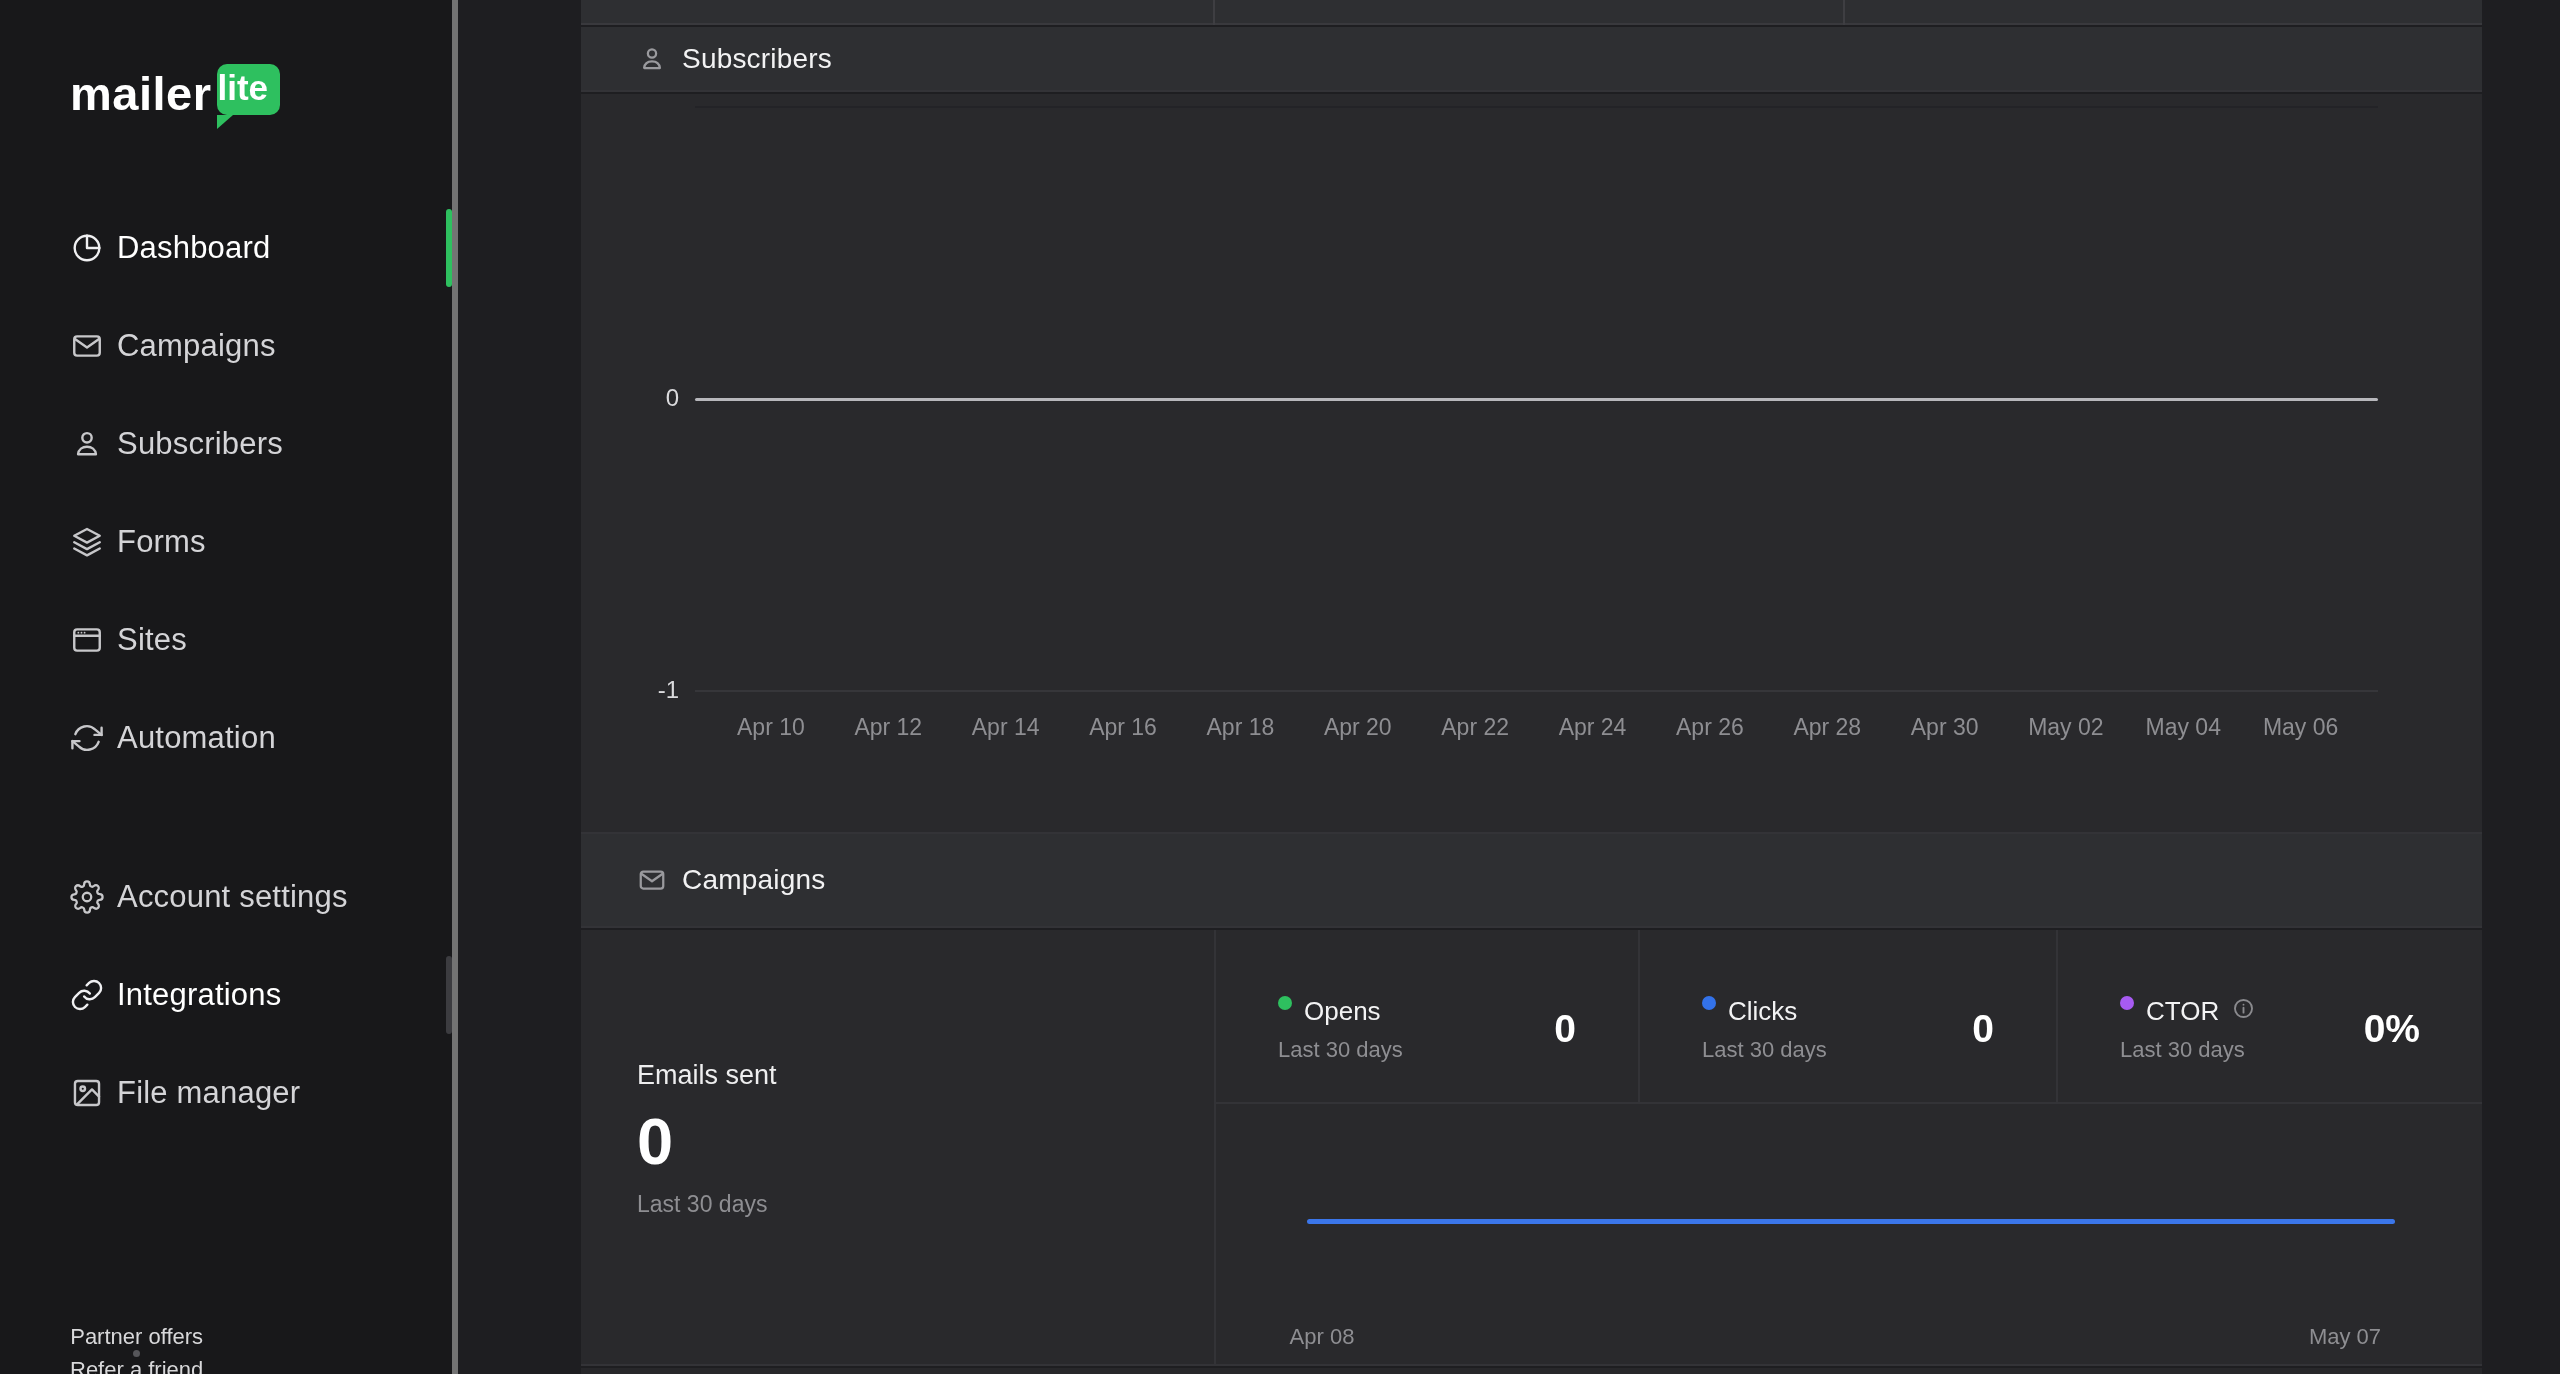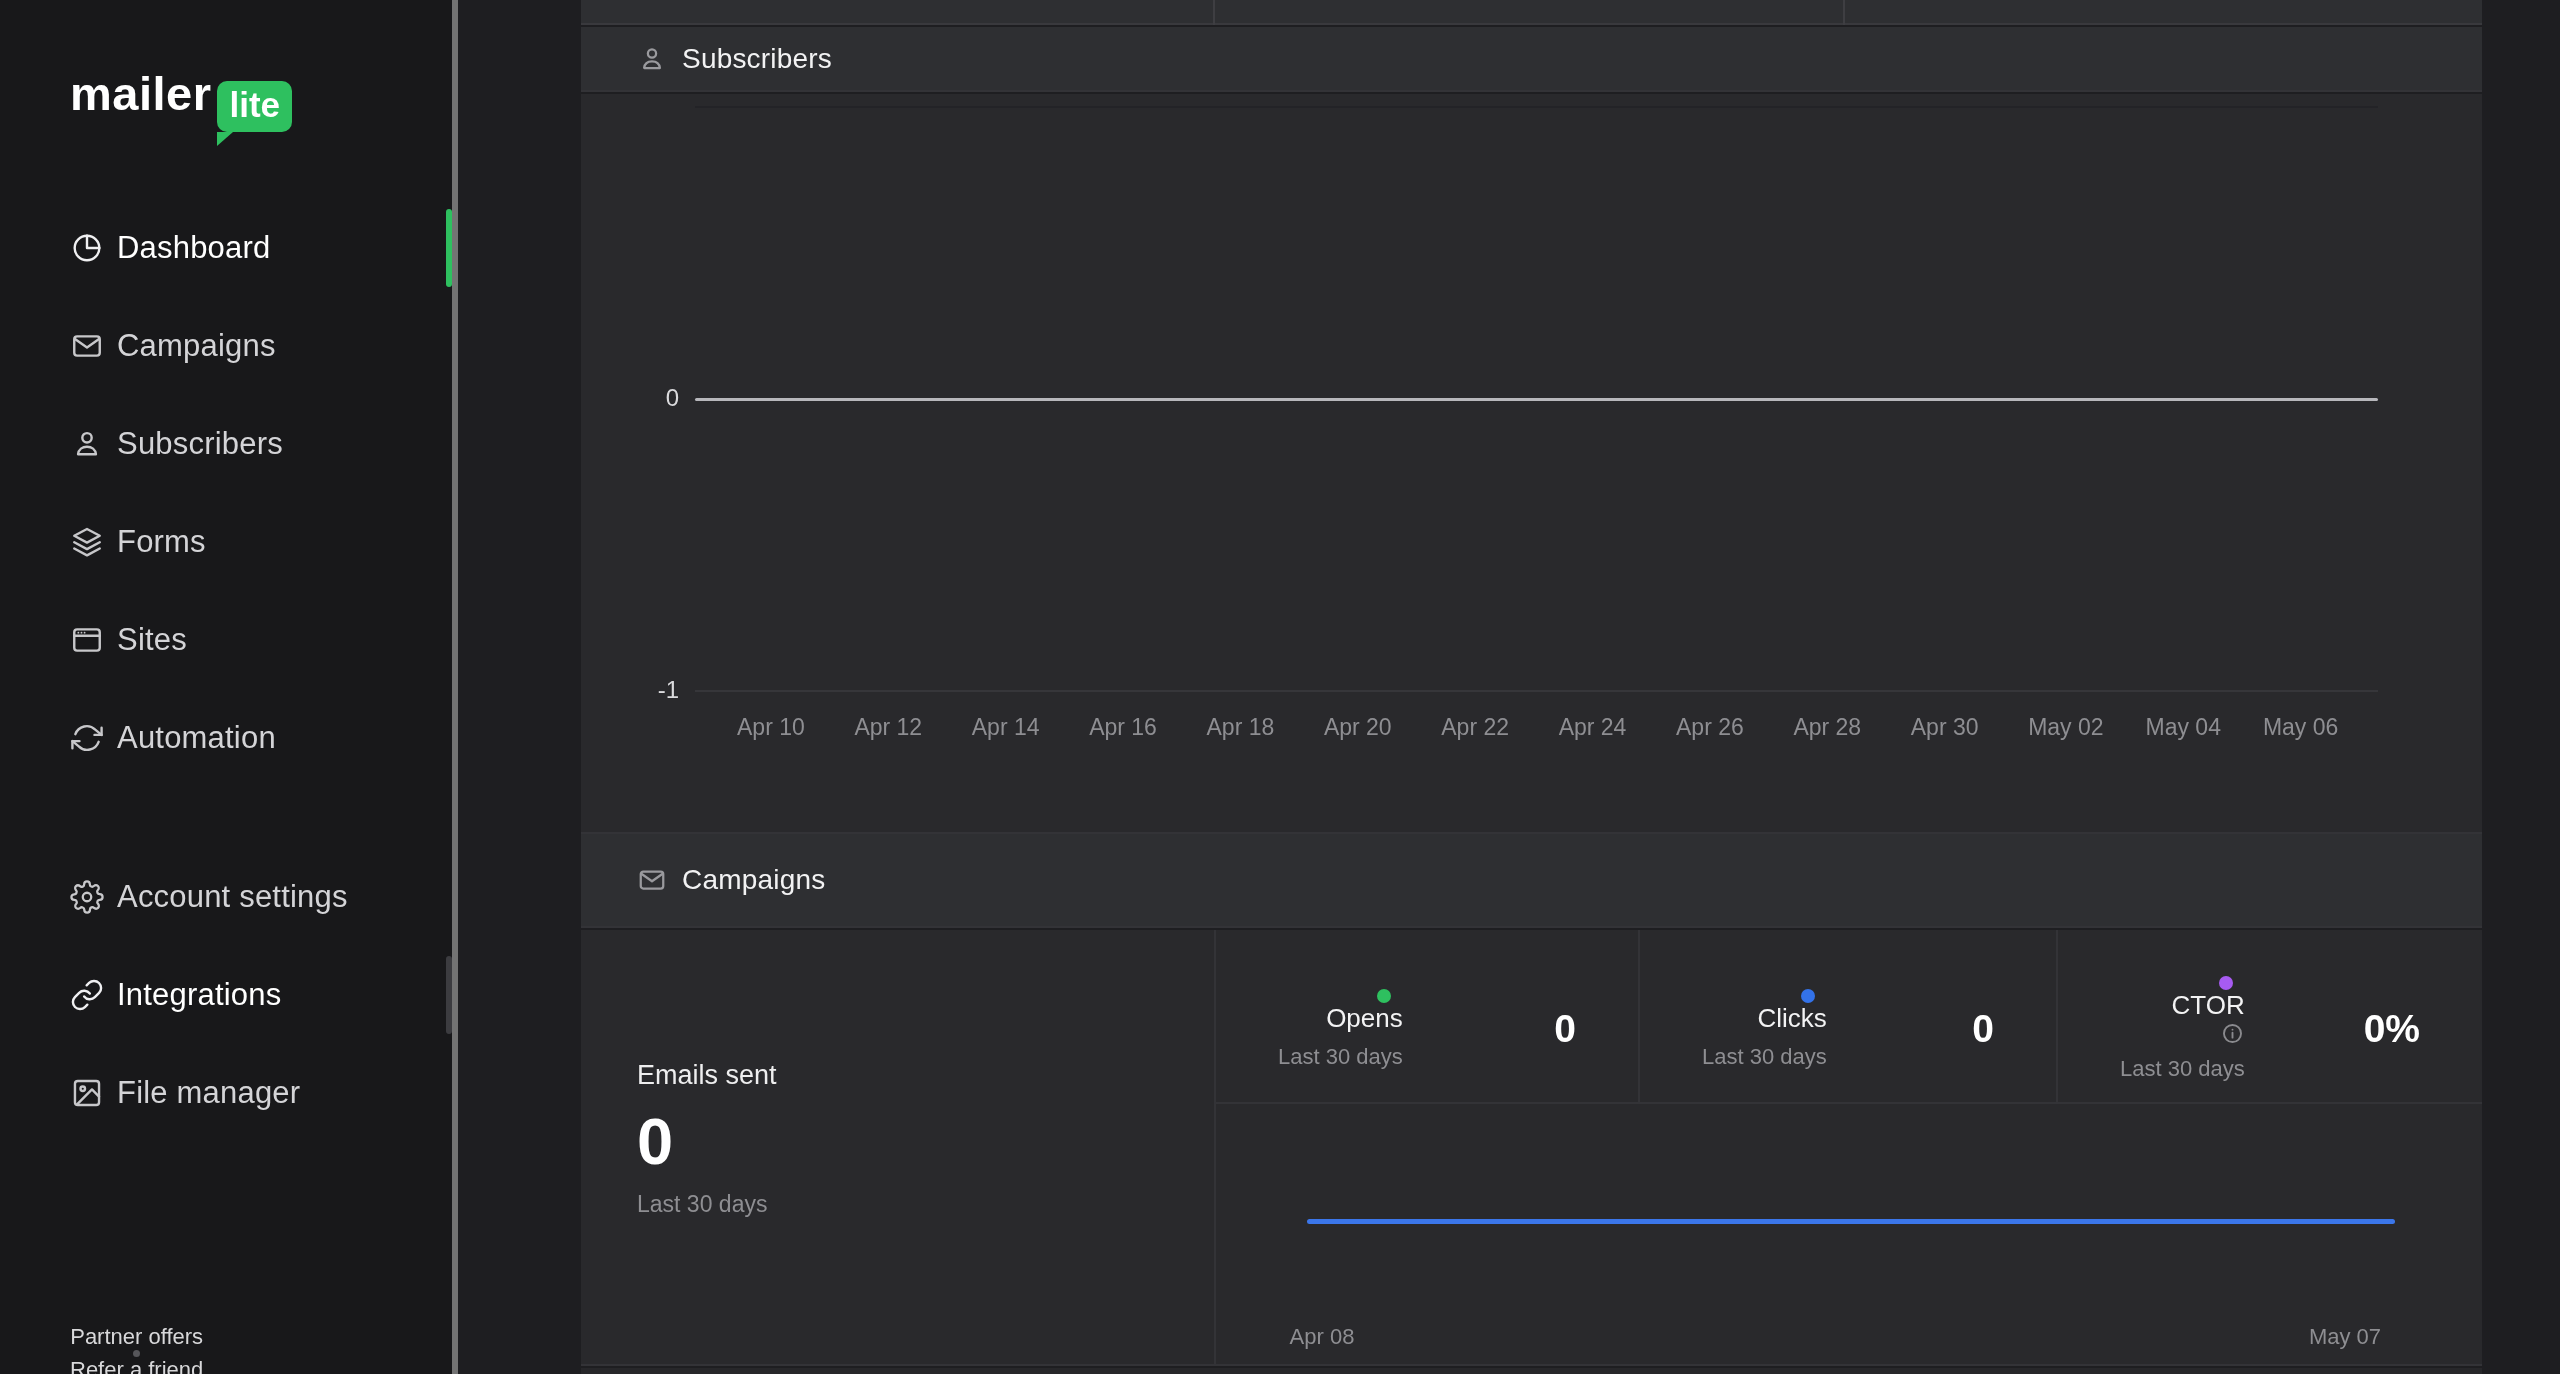--- a/index.html
+++ b/index.html
@@ -15,23 +15,23 @@
   
   .sidebar {
     position:absolute; left:0; top:0; width:458px; height:1374px;
     background:#18181a; border-right:6px solid #737373;
   }
   .logo-row { position:absolute; left:70px; top:64px; display:flex; align-items:flex-start; }
   .logo-main {
     font-size:47px; font-weight:bold; color:#ffffff; letter-spacing:.5px; line-height:60px;
   }
   .logo-tag {
-    position:relative; margin-left:6px; margin-top:17px;
+    position:relative; margin-left:6px; margin-top:0;
     background:#2ec05f; color:#fff; font-size:35px; font-weight:bold;
-    padding:4px 12px 7px 12px; border-radius:10px; line-height:40px;
+    padding:4px 12px 7px 0; border-radius:10px; line-height:40px;
   }
   .logo-tag::after {
     content:""; position:absolute; left:0; top:100%;
     width:0; height:0;
     border-top:14px solid #2ec05f; border-right:16px solid transparent;
   }
   .nav { position:absolute; left:0; width:100%; }
   .nav.main { top:199px; }
   .nav.secondary { top:848px; }
   .nav-item {
@@ -109,21 +109,21 @@
     display:flex; border-bottom:2px solid #333337;
   }
   .stat-col {
     position:relative; height:100%;
     display:flex; align-items:center; justify-content:space-between;
     padding:26px 62px 0 62px;
   }
   .stat-col.c0 { width:424px; border-right:2px solid #333337; }
   .stat-col.c1 { width:418px; border-right:2px solid #333337; }
   .stat-col.c2 { width:424px; }
-  .stat-left .l1 { display:flex; align-items:flex-end;flex-direction:column; }
+  .stat-left .l1 { display:flex; align-items:flex-start; }
   .dot { width:14px; height:14px; border-radius:50%; margin-right:12px; flex:0 0 14px; }
   .dot.green  { background:#2ec05f; }
   .dot.blue   { background:#3372e9; }
   .dot.purple { background:#a75bf2; }
   .stat-label { font-size:26px; color:#f3f3f4; }
   .info-icon { width:25px; height:25px; color:#8a8a8e; margin-left:12px; cursor:pointer; }
   .stat-sub { margin-top:10px; font-size:22px; color:#8e8e92; }
   .stat-value { font-size:39px; font-weight:bold; color:#ffffff; }
 
   .cchart { position:absolute; left:635px; top:174px; width:1266px; height:262px; }

